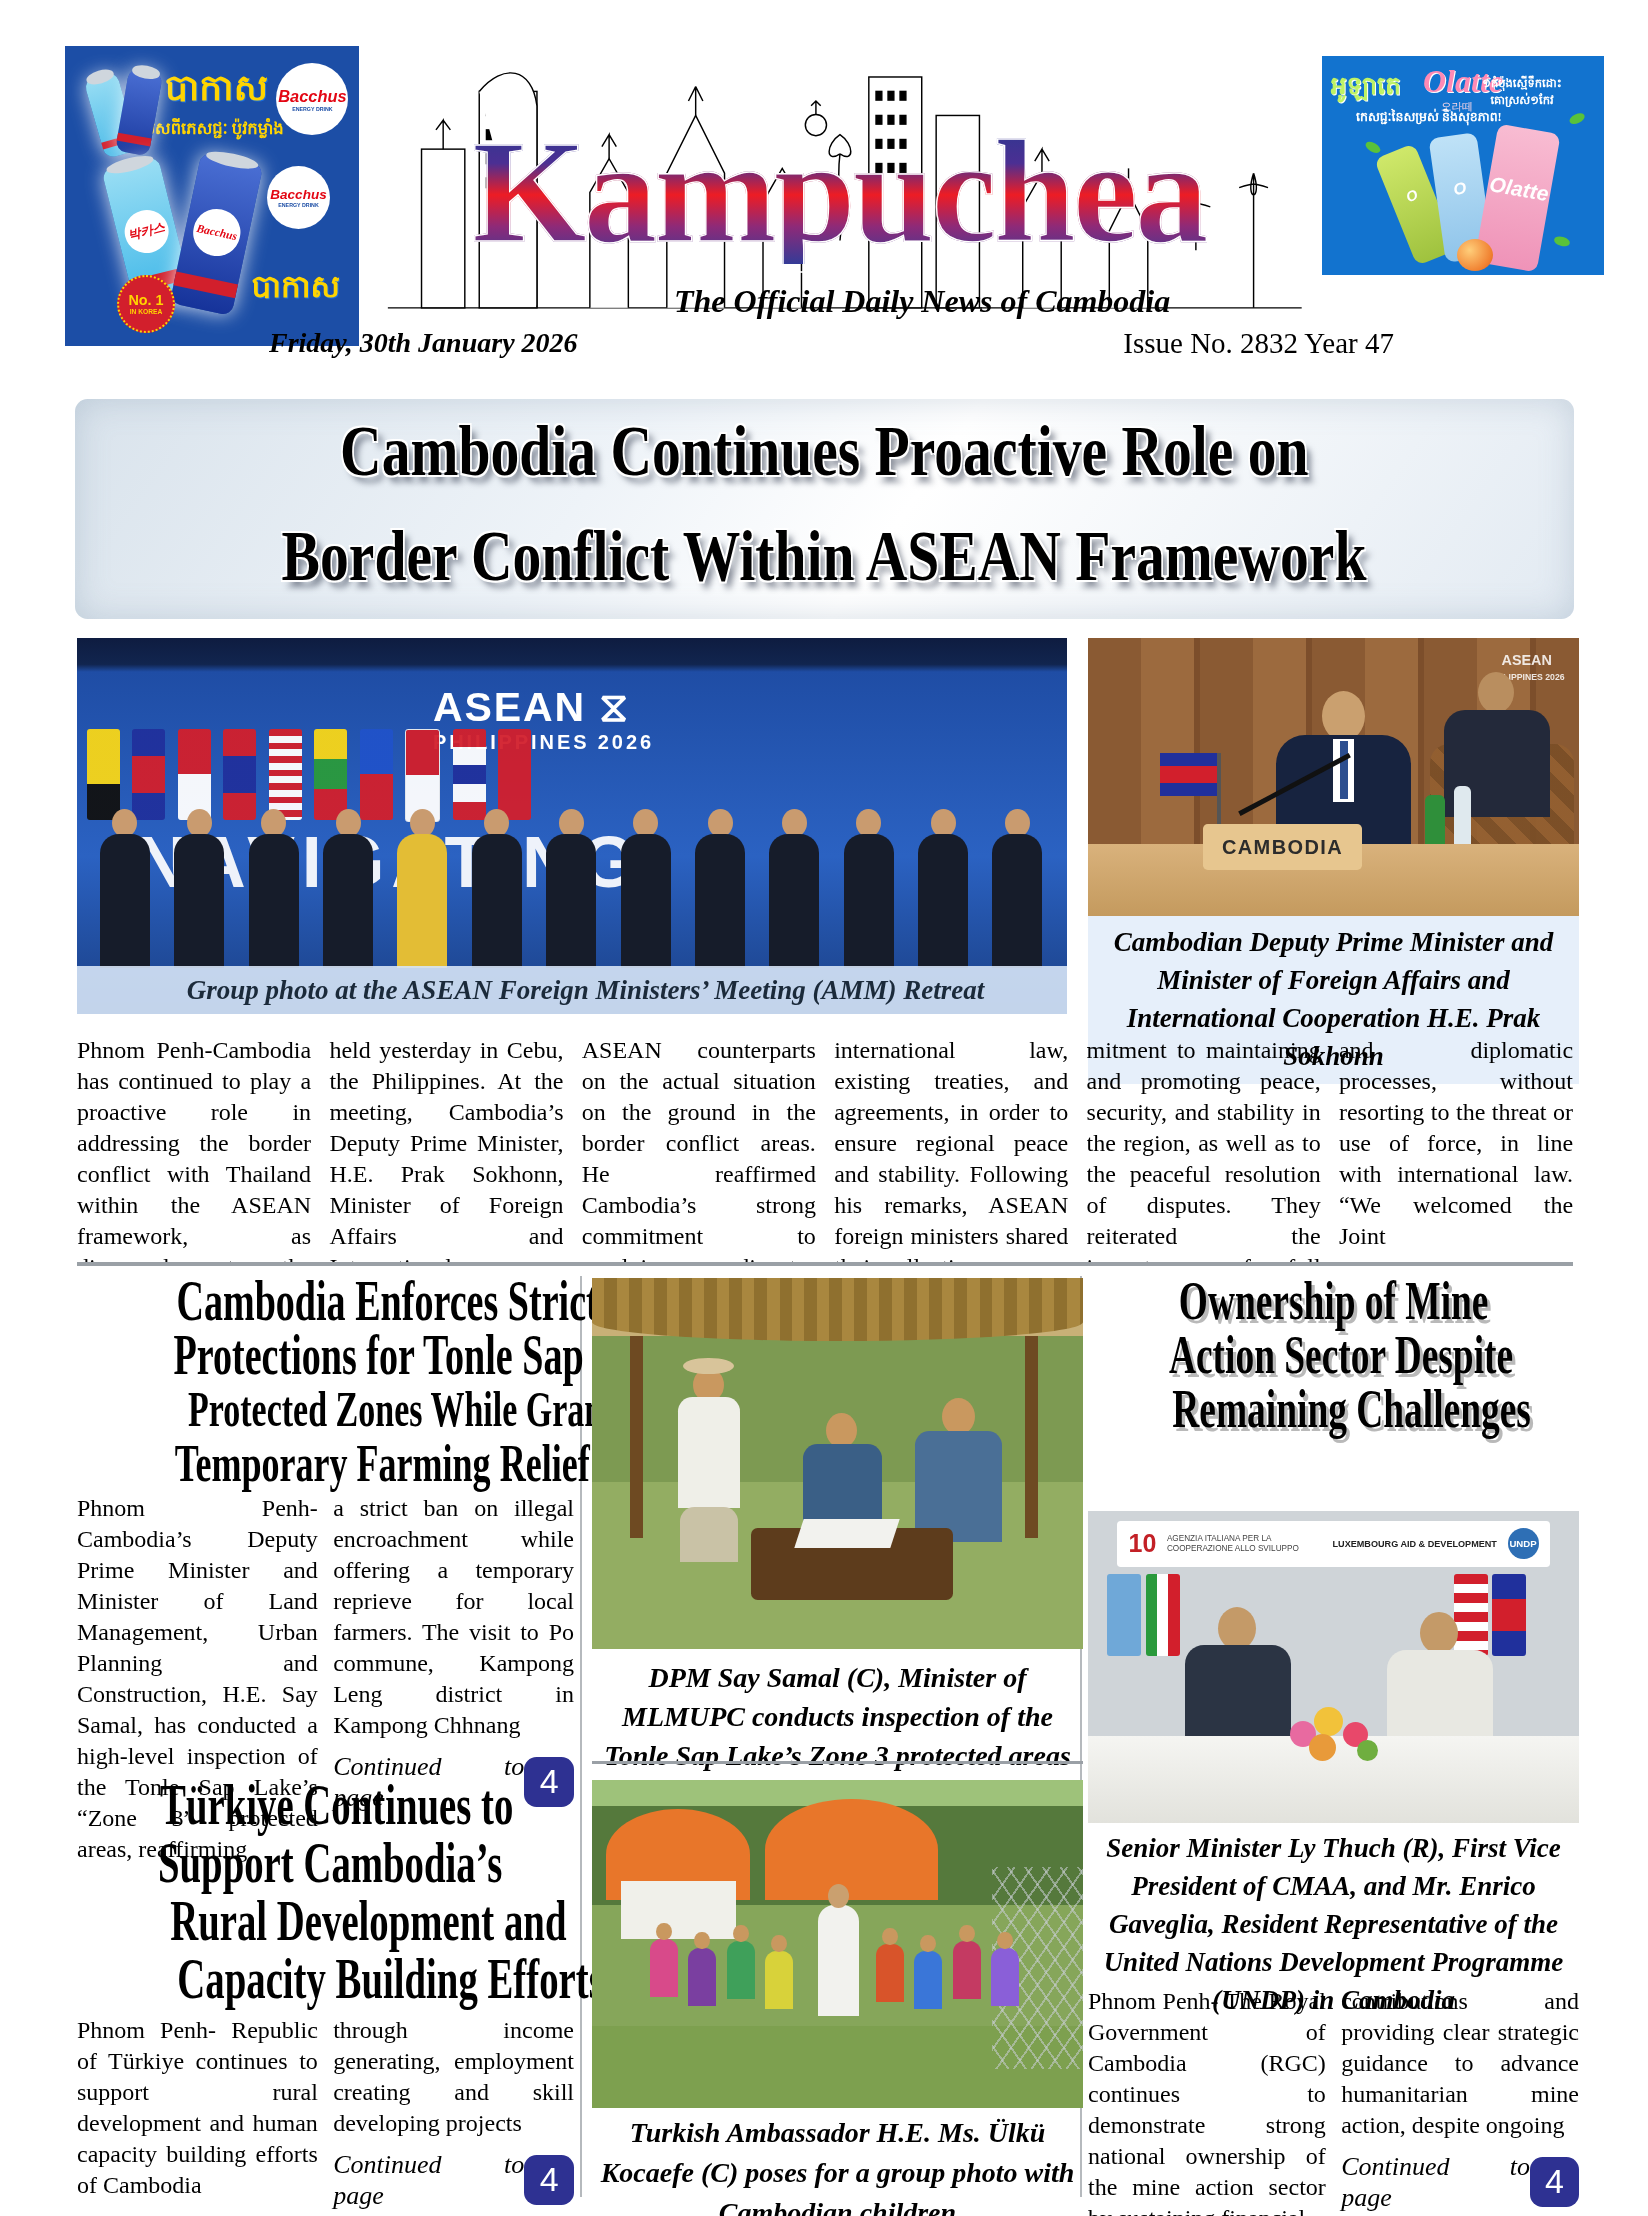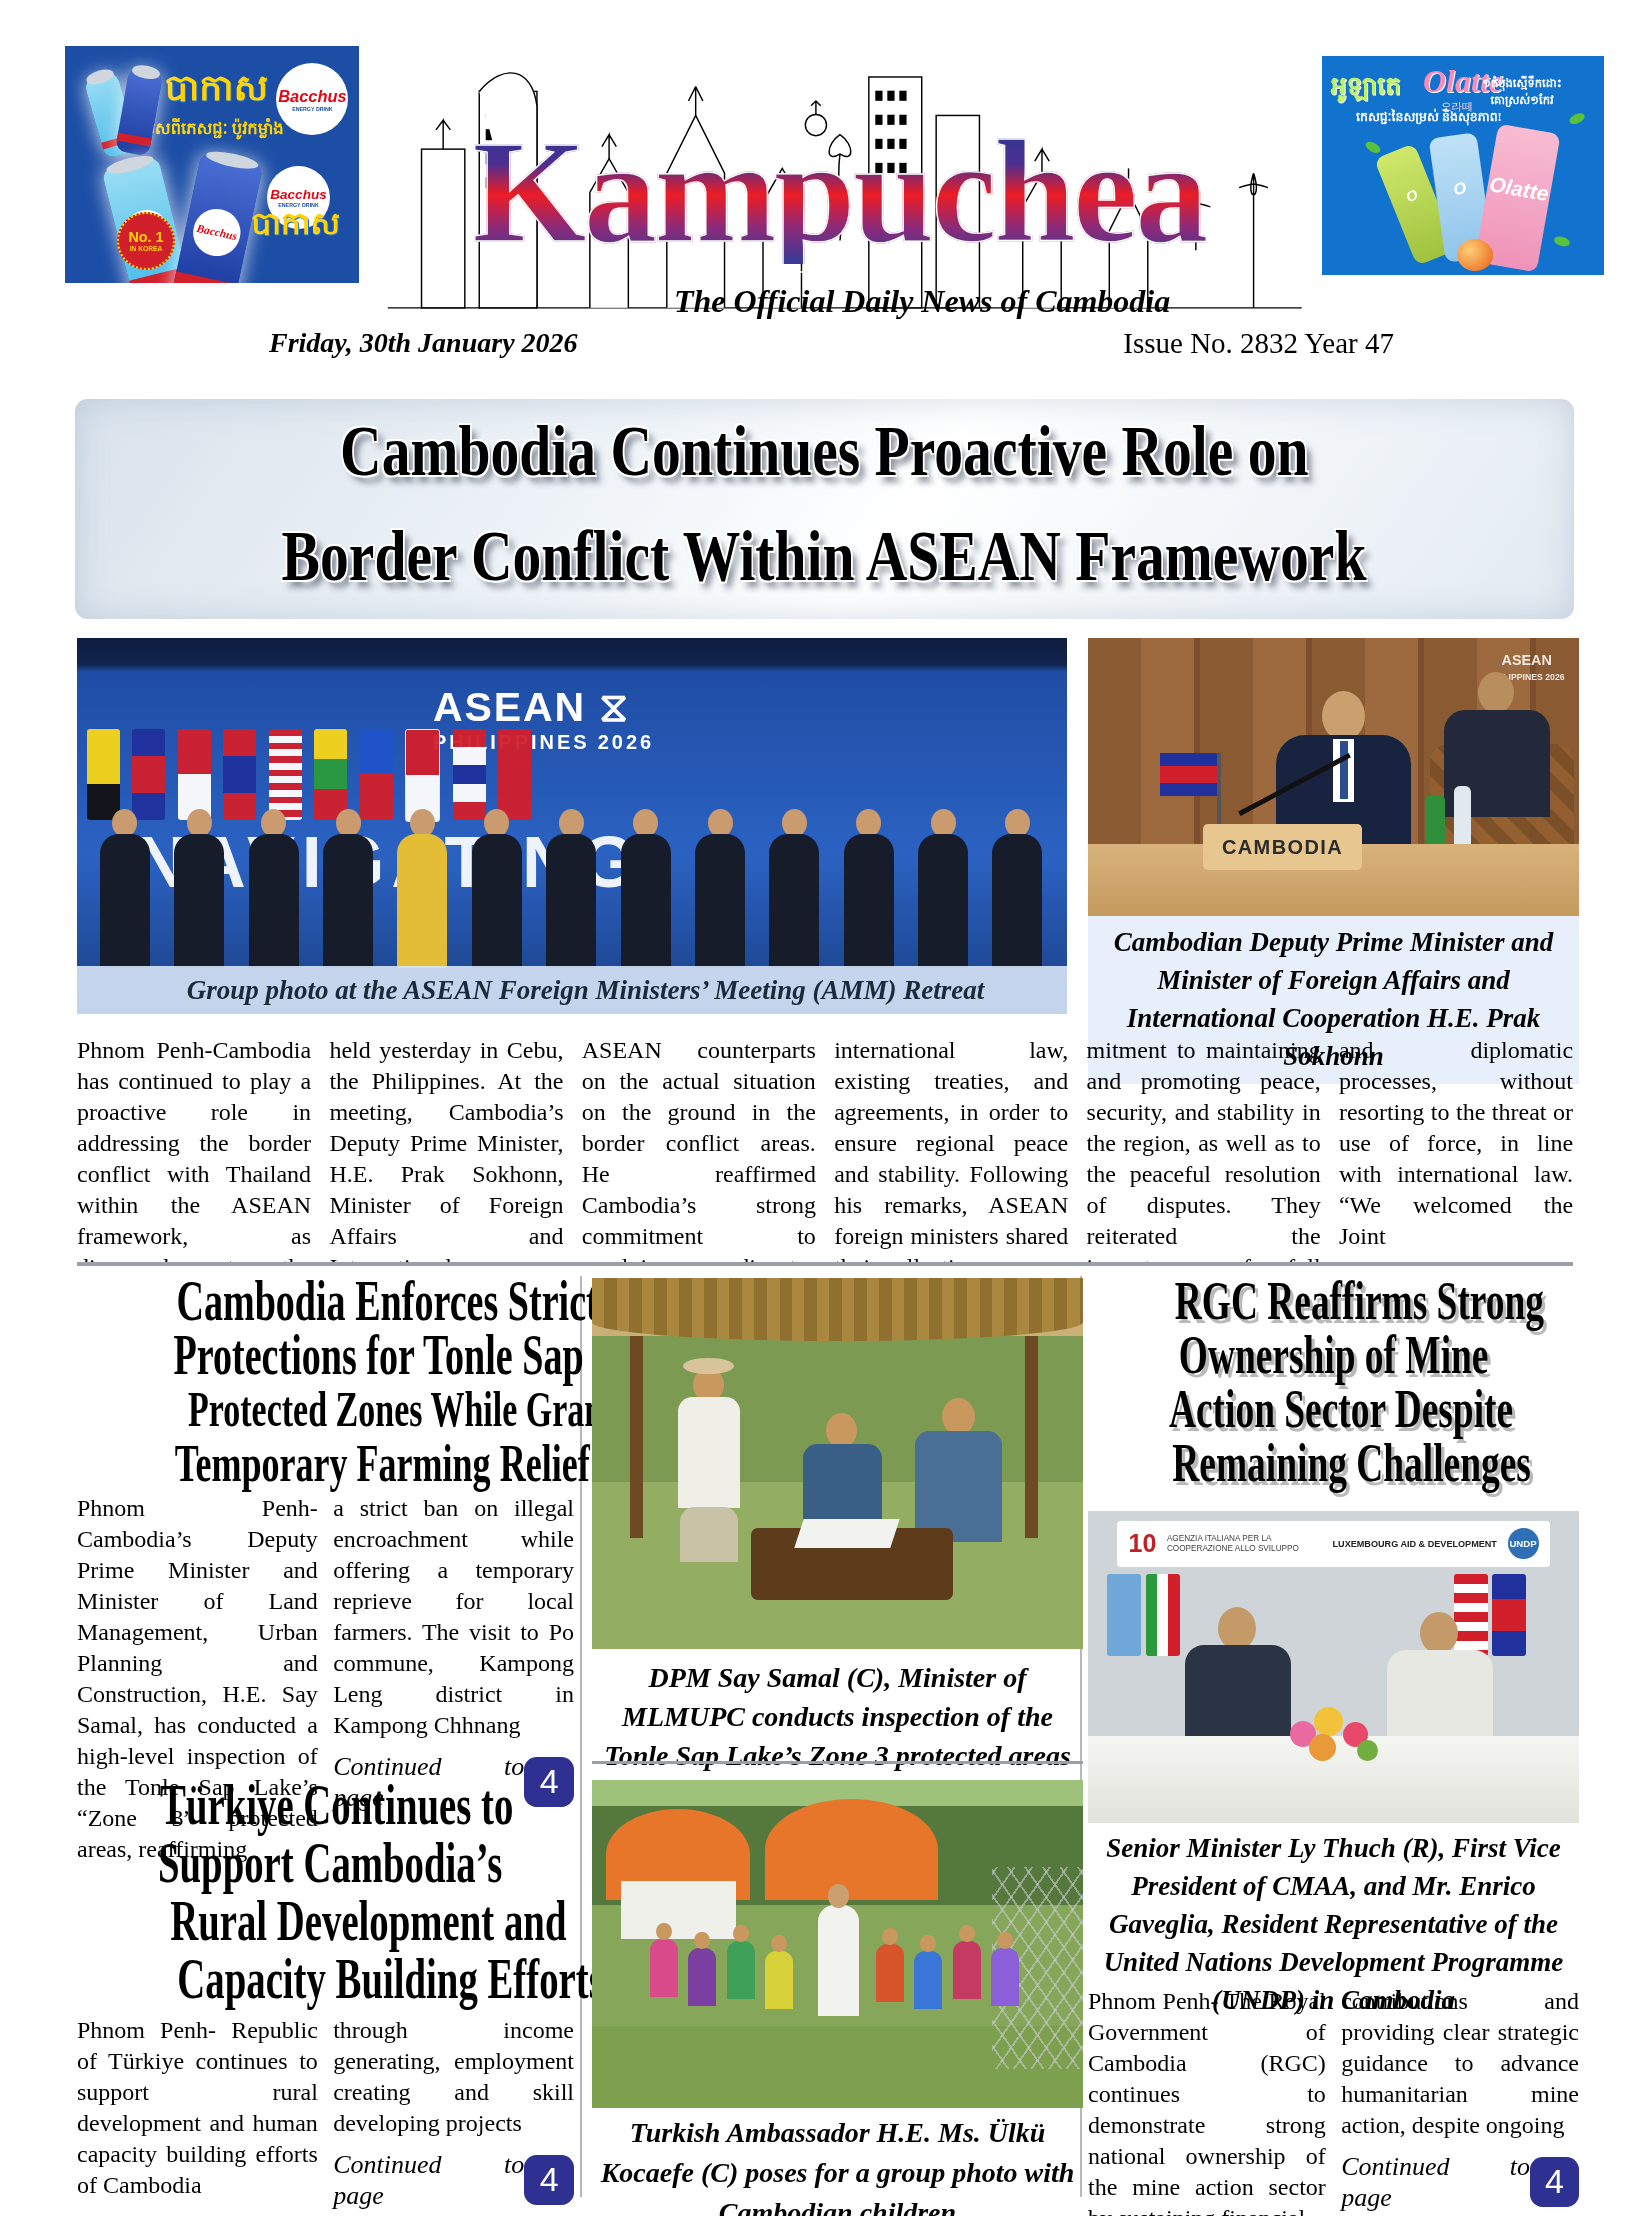--- a/index.html
+++ b/index.html
@@ -1,21 +1,21 @@
 <!DOCTYPE html>
 <html style="font-size:7.7px"><head>
 <meta charset="utf-8">
 <style>
   html,body{margin:0;padding:0;background:#fff;}
   #page{position:relative;width:1648px;height:2216px;background:#ffffff;
         font-family:"Liberation Serif",serif;color:#000;overflow:hidden;}
   .abs{position:absolute;}
 
   
-  .ad-bacchus{left:65px;top:46px;width:294px;height:237px;background:#1c4ea6;overflow:hidden;}
+  .ad-bacchus{left:65px;top:46px;width:294px;height:300px;background:#1c4ea6;overflow:hidden;}
   .bac-khmer-big{position:absolute;left:72px;top:19px;width:159px;color:#ffd400;font-weight:bold;
         font-size:36px;text-align:center;text-shadow:1px 1px 0 #1a6ee0;}
   .bac-khmer-sub{position:absolute;left:43px;top:72px;width:202px;color:#ffd400;font-weight:bold;
         font-size:16.4px;text-align:center;}
   .bac-logo{position:absolute;width:72px;height:72px;border-radius:50%;background:#fff;
         border:3.8px dashed #fff;box-sizing:border-box;display:flex;flex-direction:column;
         align-items:center;justify-content:center;}
   .bac-logo .b1{color:#e30613;font-weight:bold;font-style:italic;font-size:16.4px;font-family:"Liberation Sans",sans-serif;}
   .bac-logo .b2{color:#1c4ea6;font-size:5.3px;font-family:"Liberation Sans",sans-serif;font-weight:bold;}
   .bac-can{position:absolute;border-radius:10.6px;box-shadow:0 0 19px rgba(255,255,255,.8);}
@@ -500,21 +500,20 @@
     </div>
     <div class="samal-table"></div>
     <div class="samal-doc"></div>
   </div>
   <div class="abs caption-samal cap">
     <div>DPM Say Samal (C), Minister of MLMUPC conducts inspection of the Tonle Sap Lake’s Zone 3 protected areas</div>
   </div>
   <div class="abs hrule" style="left:592px;top:1761px;width:491px;height:2.9px;"></div>
 
   <div class="abs sec-hl shadowed" style="left:1088px;top:1274px;width:491px;font-size:55px;">
-    <div><span>RGC Reaffirms Strong</span></div>
     <div><span>Ownership of Mine</span></div>
     <div><span>Action Sector Despite</span></div>
     <div><span>Remaining Challenges</span></div>
   </div>
 
   <div class="abs photo photo-rgc">
     <div class="rgc-banner">
       <span class="ten">10</span>
       <span class="agz" style="width:144px;">AGENZIA ITALIANA PER LA COOPERAZIONE ALLO SVILUPPO</span>
       <span class="lux">LUXEMBOURG AID &amp; DEVELOPMENT</span>

